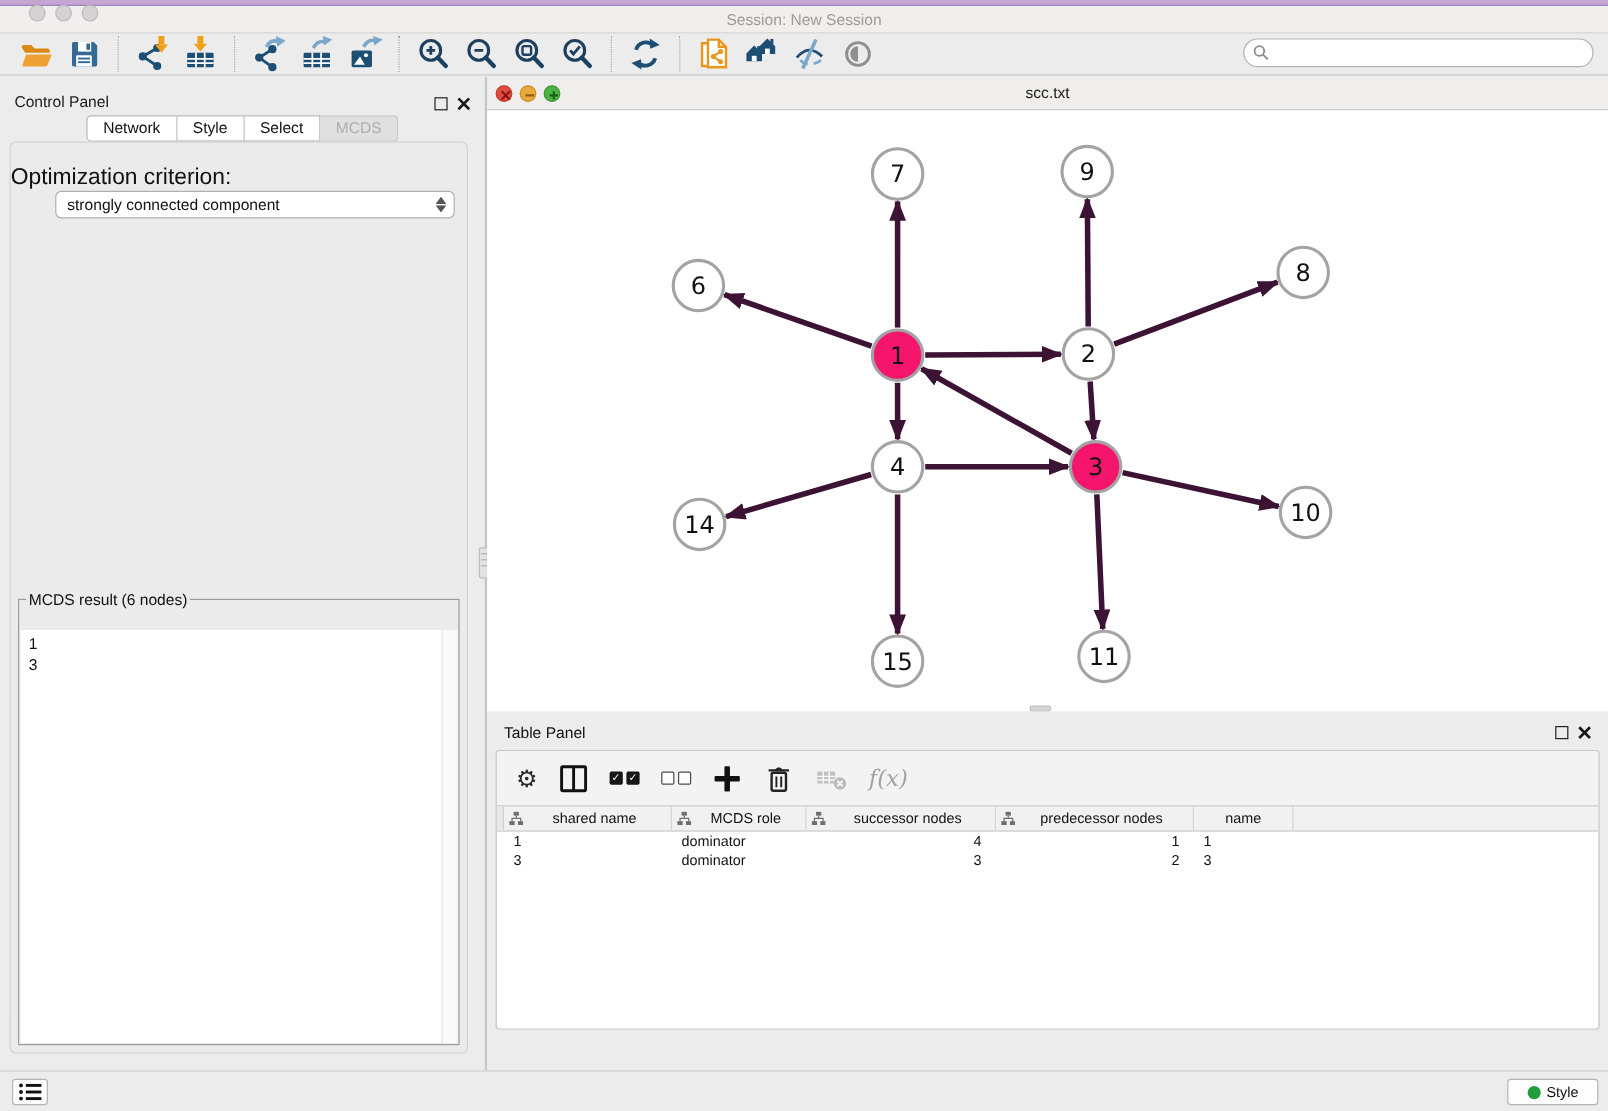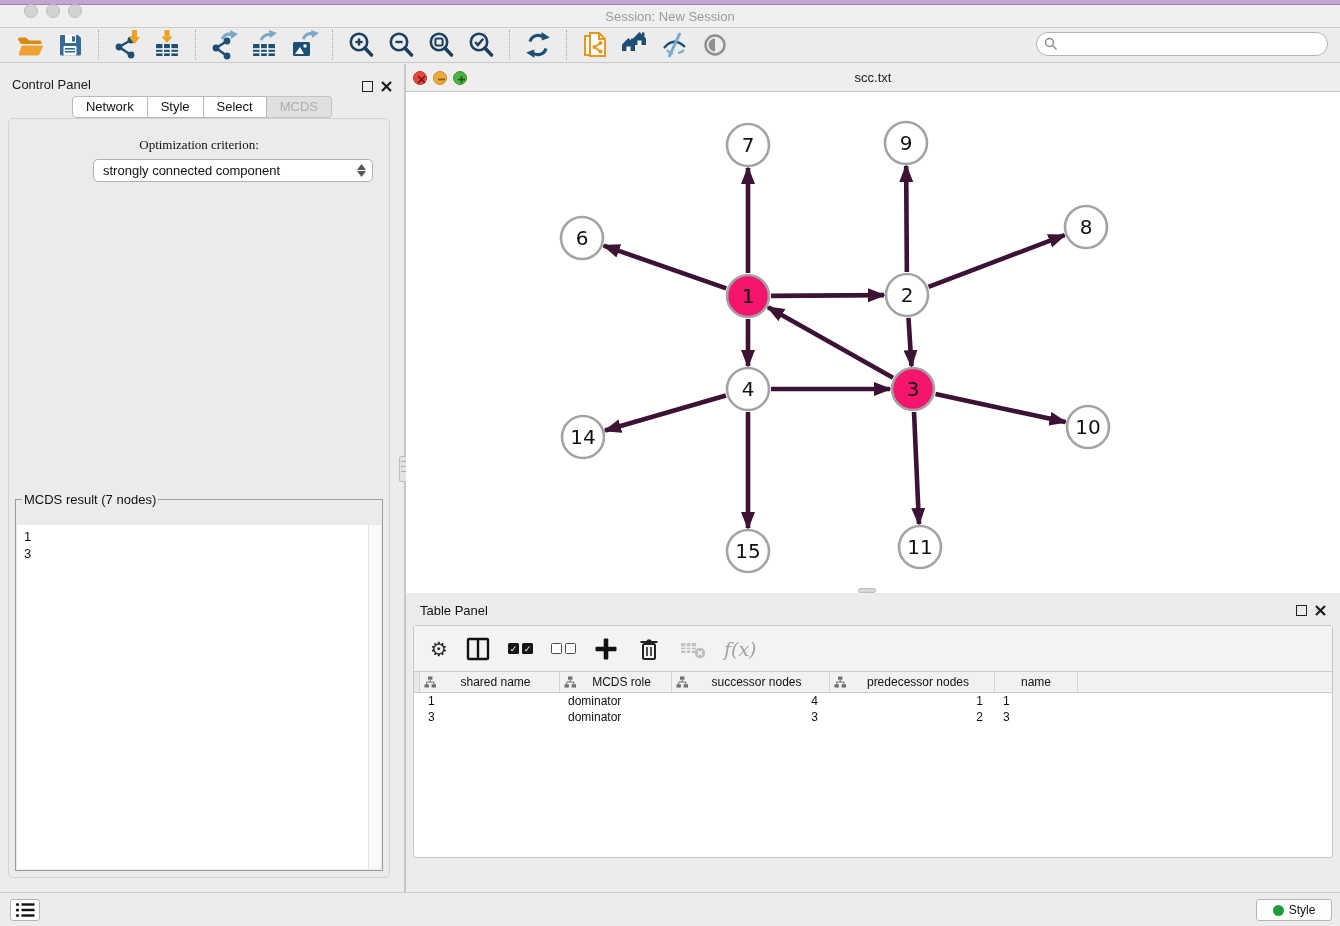--- a/index.html
+++ b/index.html
@@ -31,23 +31,23 @@
   .float-ic { width:11px; height:11px; border:1.6px solid #222; }
   .close-ic  svg { display:block; }
   .tabs-row { display:flex; justify-content:center;text-align:right; }
   .cp-tabs { left:0; top:96px; width:404px; }
   .tab { height:22px; line-height:20px; padding:0 13px; background:#fff; border:1px solid #b9b9b9; border-left:none;
          font-size:13px; color:#111; }
   .tab:first-child { border-left:1px solid #b9b9b9; border-radius:4px 0 0 4px; }
   .tab:last-child { border-radius:0 4px 4px 0; }
   .tab.active { background:#e0e0e0; color:#aeaeae; border-color:#c4c4c4; }
   .cp-card { left:8px; top:118px; width:382px; height:760px; background:#ebebeb; border:1px solid #d2d2d2; border-radius:5px; }
-  .opt-label { left:0; top:18px; width:100%; text-align:center; font-size:13px;font-family:Liberation Serif, serif; }
-  .select { left:37px; top:40px; width:280px; height:23px; background:#fff; border:1px solid #b0b0b0; border-radius:5px;
-            display:flex; align-items:center; font-size:13px; padding-left:9px;margin-left:47px; }
+  .opt-label { left:0; top:18px; width:100%; font-size:19px; }
+  .select { left:37px; top:40px; width:333px; height:23px; background:#fff; border:1px solid #b0b0b0; border-radius:5px;
+            display:flex; align-items:center; font-size:13px; padding-left:9px; }
   .stepper { margin-left:auto; margin-right:6px; display:flex; flex-direction:column; gap:1px; }
   .btn-row { left:0; top:72px; width:100%; display:flex; justify-content:center; gap:14px; }
   .btn { height:23px; background:#fff; border:1px solid #b0b0b0; border-radius:5px; font-size:13px; padding:0 17px;
          font-family:inherit; color:#111; }
   .result-fs { left:6px; top:373px; width:368px; height:379px; border:1px solid #9c9c9c; background:#ebebeb; padding:0; }
   .result-fs legend { font-size:13px; margin-left:6px; padding:0 2px; color:#111; }
   .result-inner { position:absolute; left:1px; right:1px; top:18px; bottom:1px; background:#fff; }
   .result-scroll { position:absolute; right:0; top:0; bottom:0; width:13px; background:#fafafa; border-left:1px solid #e3e3e3; }
   .result-lines { position:absolute; left:7px; top:3px; font-size:13px; line-height:17px; }
   .v-split { left:404px; top:64px; width:2px; height:828px; background:#c6c6c6; }
@@ -304,21 +304,21 @@
     <span class="stepper">
       <svg width="9" height="6">
           <polygon points="4.5,0 9,6 0,6" fill="#555"></polygon>
         </svg>
       <svg width="9" height="6">
           <polygon points="0,0 9,0 4.5,6" fill="#555"></polygon>
         </svg>
     </span>
   </div>
   <fieldset class="abs result-fs">
-    <legend>MCDS result (7 nodes)</legend>
+    <legend>MCDS result (6 nodes)</legend>
     <div class="result-inner">
       <div class="result-lines">
         <div>1</div>
         <div>3</div>
       </div>
       <div class="result-scroll"></div>
     </div>
   </fieldset>
 </div>
 <div class="abs v-split"></div>

